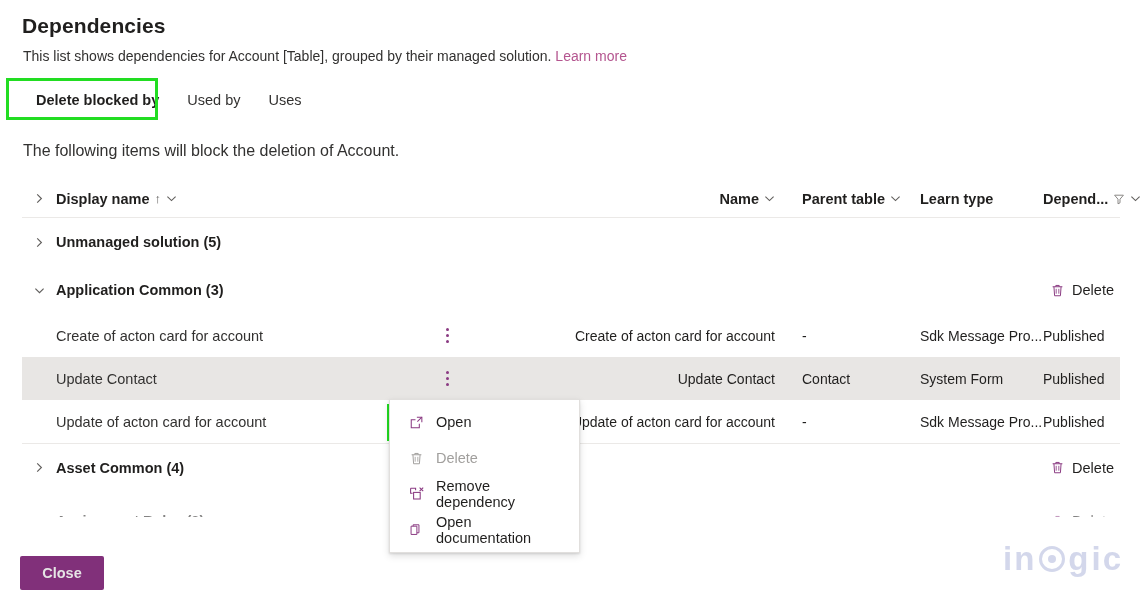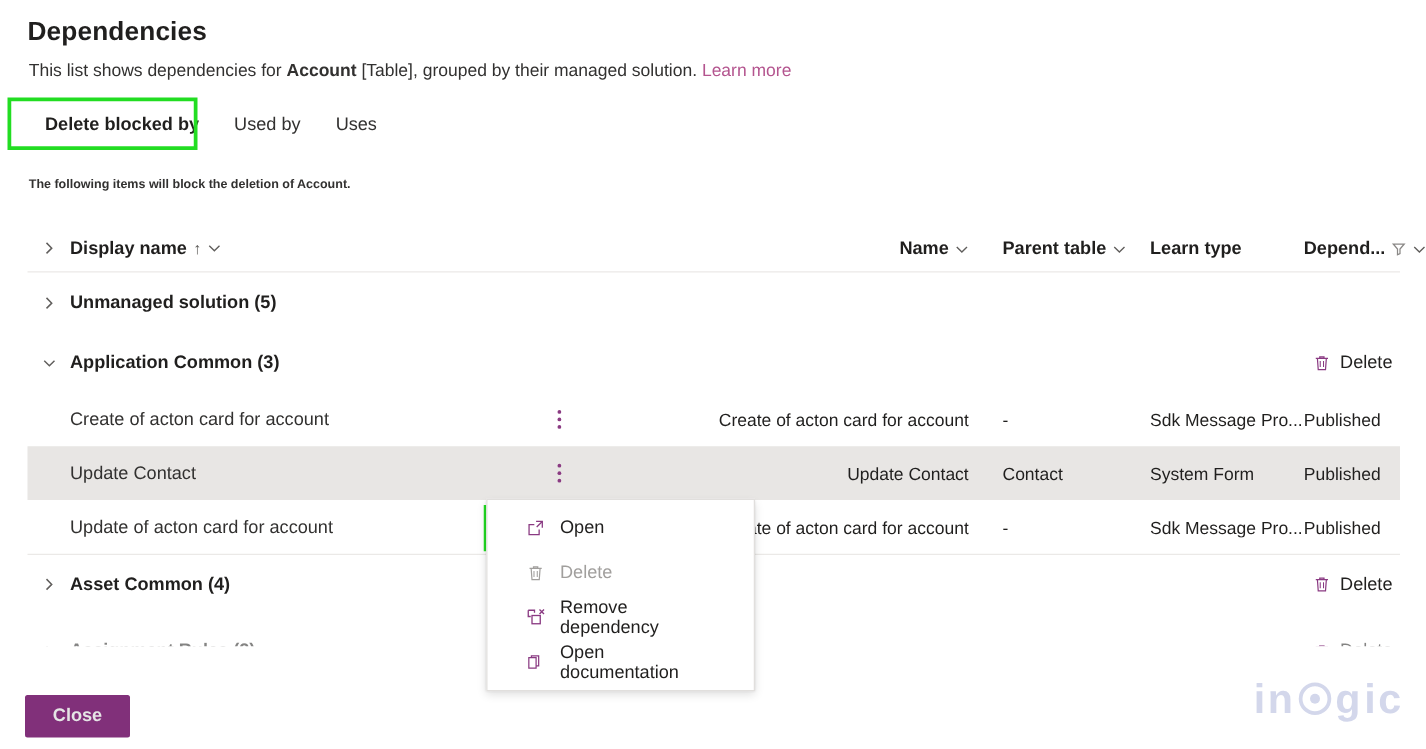--- a/index.html
+++ b/index.html
@@ -29,21 +29,21 @@
     letter-spacing: 0.1px;
   }
   .subtitle {
     position: absolute;
     left: 23px;
     top: 48px;
     font-size: 14px;
     color: #323130;
     white-space: nowrap;
   }
-  .subtitle b { font-weight: 700; }
+  .subtitle b { font-weight: 400; }
   .link {
     color: #a4373a;
     color: #b4558f;
     text-decoration: none;
     cursor: pointer;
   }
 
   
   .pivot {
     position: absolute;
@@ -74,23 +74,22 @@
     pointer-events: none;
   }
   #hl-tab { left: 6px; top: 78px; width: 152px; height: 42px; }
   #hl-open { left: 387px; top: 404px; width: 105px; height: 37px; }
 
   
   .info-line {
     position: absolute;
     left: 23px;
     top: 142px;
-    font-size: 10px;
+    font-size: 16px;
     color: #323130;
-    font-weight: bold;
   }
 
   
   .grid {
     position: absolute;
     left: 22px;
     top: 180px;
     width: 1098px;
   }
   .row {
@@ -191,21 +190,21 @@
 
   
   .ctx-menu {
     position: absolute;
     left: 389px;
     top: 399px;
     width: 181px;
     background: #ffffff;
     border: 1px solid #e1dfdd;
     box-shadow: 0 3.2px 7.2px rgba(0,0,0,0.13), 0 0.6px 1.8px rgba(0,0,0,0.11);
-    padding: 4px 16px;
+    padding: 4px 4px;
     z-index: 40;
   }
   .ctx-item {
     height: 36px;
     display: flex;
     align-items: center;
     gap: 11px;
     padding: 0 12px 0 14px;
     font-size: 14.5px;
     color: #201f1e;

